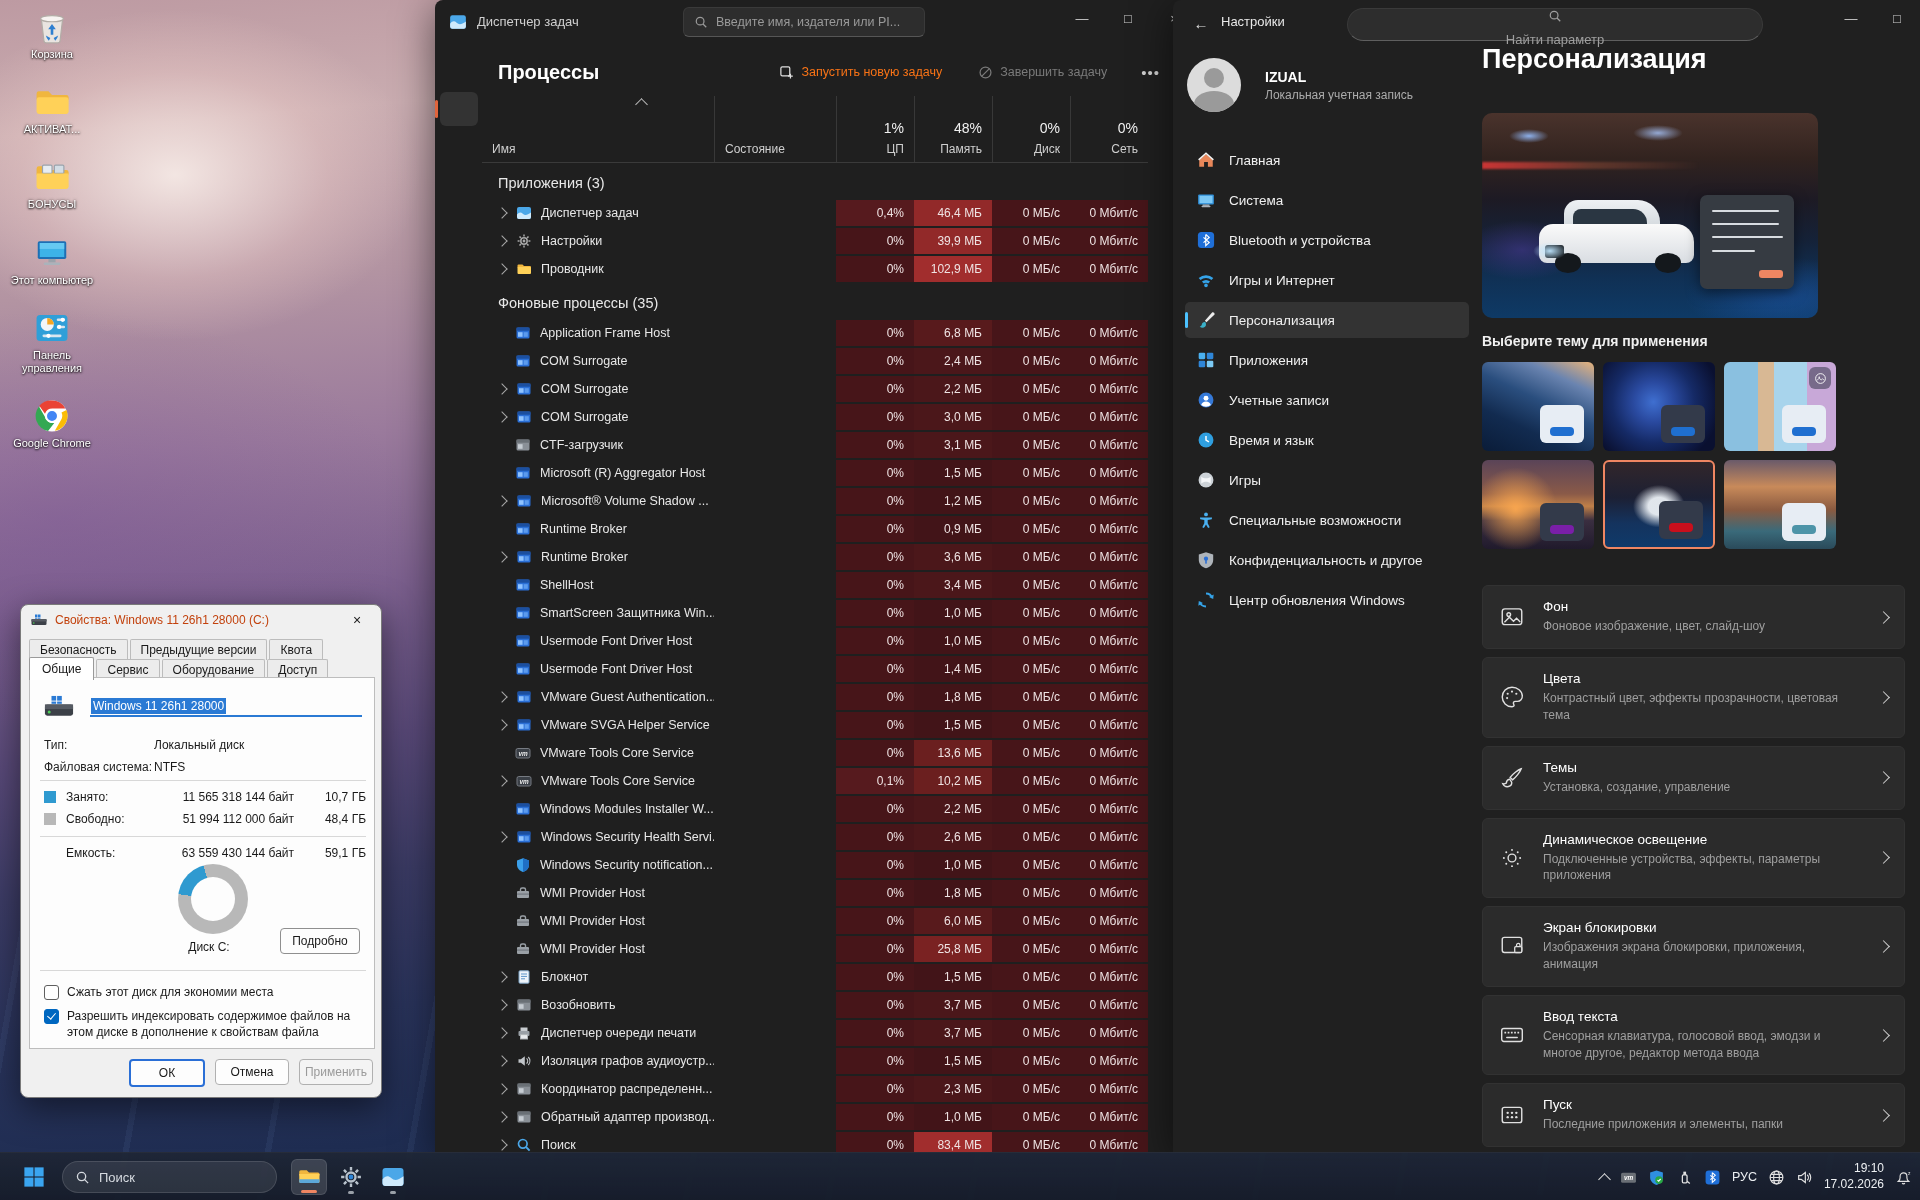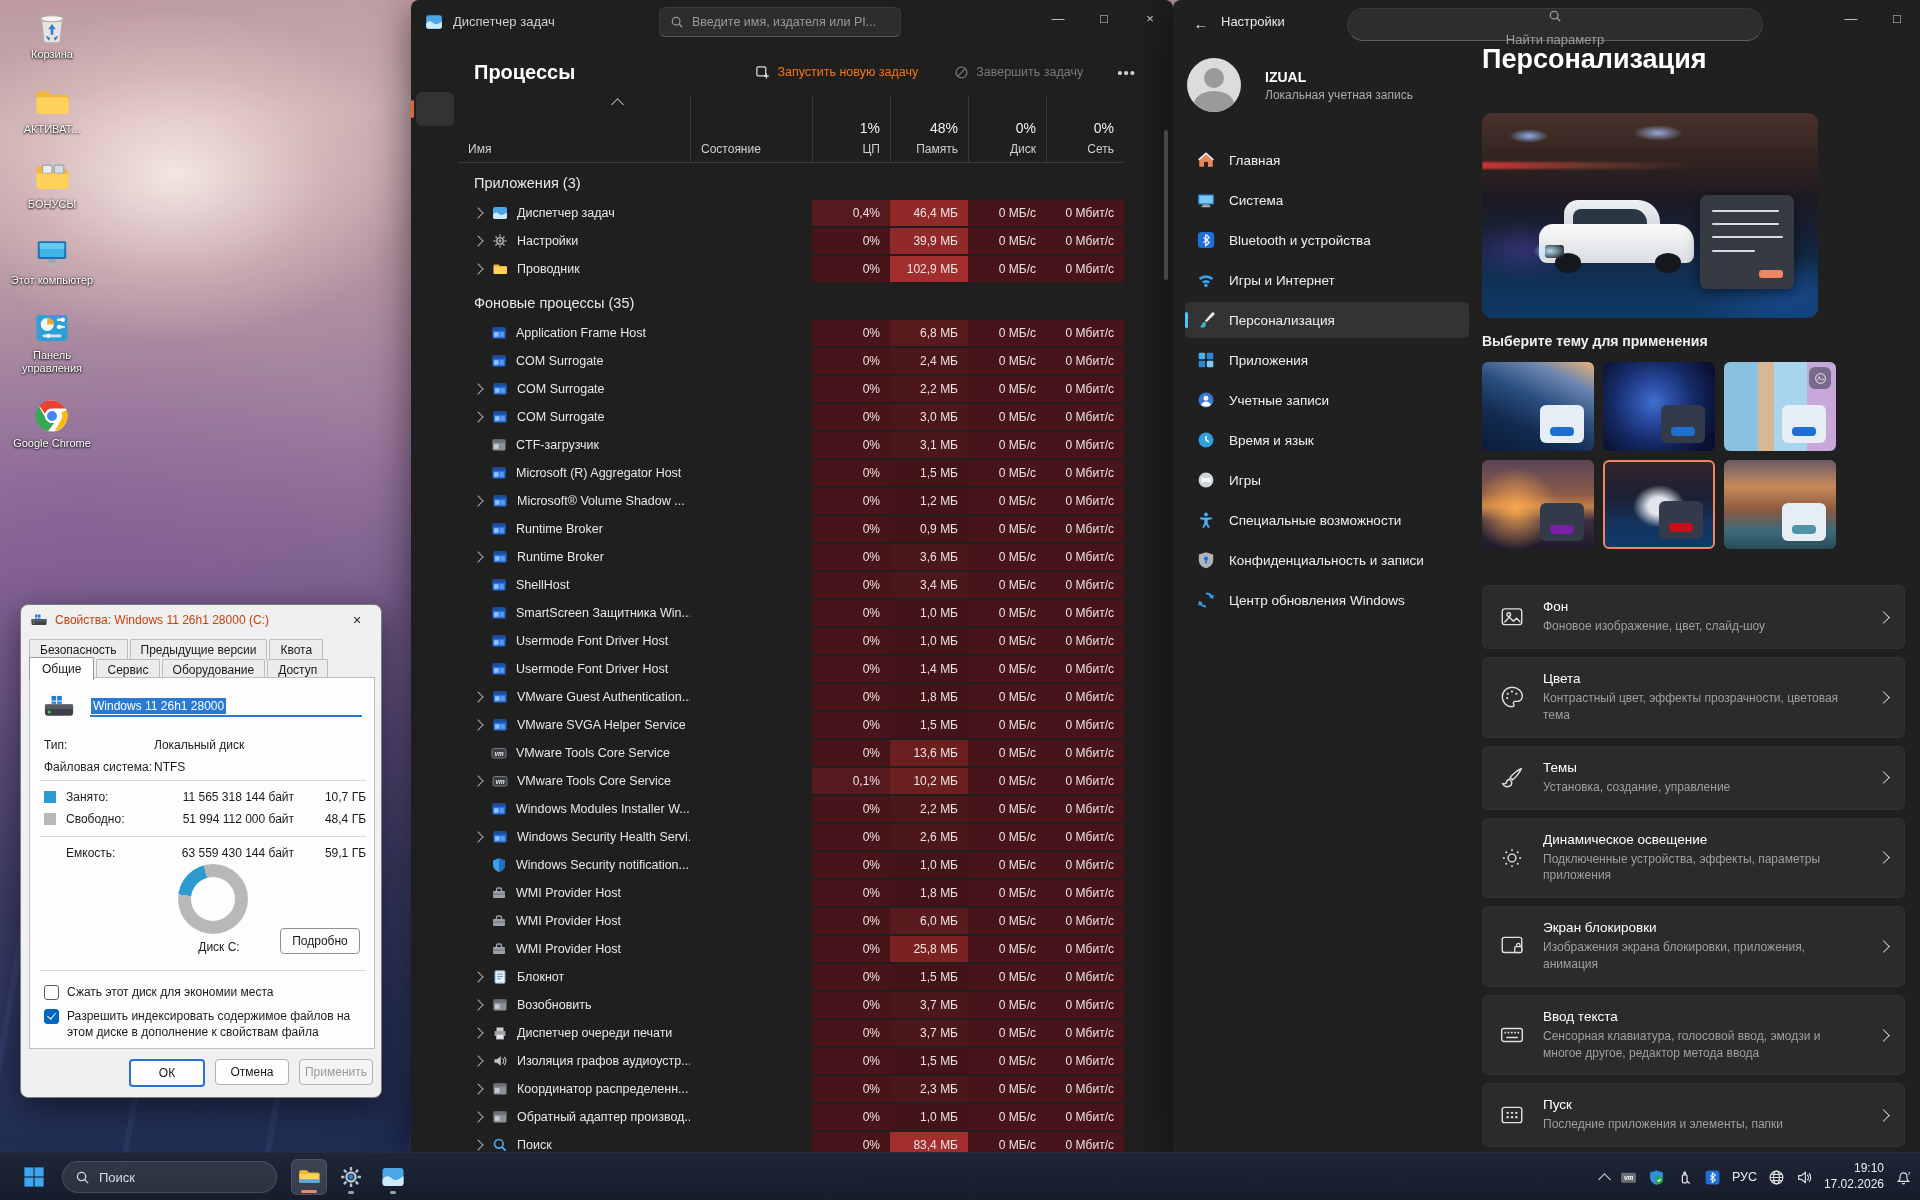--- a/index.html
+++ b/index.html
@@ -17,21 +17,21 @@
   .desk-col{left:10px;top:8px;width:84px;display:flex;flex-direction:column;gap:22px;}
   .desk-icon{display:flex;flex-direction:column;align-items:center;gap:2px;cursor:default;}
   .desk-icon .ic{width:38px;height:38px;display:block;}
   .desk-icon .ic svg{width:100%;height:100%;}
   .desk-label{font-size:11px;color:#fff;text-align:center;line-height:1.2;
     text-shadow:0 1px 2px rgba(0,0,0,.9),0 0 3px rgba(0,0,0,.7);}
   
   .ic{display:inline-flex;align-items:center;justify-content:center;}
   .ic svg{display:block;}
   
-  #tm{left:411px;top:0;width:762px;height:1152px;background:#1f1f1f;border-radius:8px 8px 0 0;
+  #tm{left:435px;top:0;width:762px;height:1152px;background:#1f1f1f;border-radius:8px 8px 0 0;
     box-shadow:0 8px 40px rgba(0,0,0,.55);color:#e8e8e8;overflow:hidden;}
   .tm-titlebar{position:absolute;left:0;top:0;width:100%;height:44px;}
   .tm-appicon{position:absolute;left:14px;top:13px;width:18px;height:18px;}
   .tm-title{position:absolute;left:42px;top:14px;font-size:13px;color:#cfcfcf;}
   .tm-search{position:absolute;left:248px;top:7px;width:242px;height:30px;background:#2d2d2d;
     border:1px solid #3a3a3a;border-bottom-color:#565656;border-radius:6px;display:flex;align-items:center;gap:8px;
     padding:0 10px;box-sizing:border-box;color:#9a9a9a;font-size:12.5px;}
   .win-btns{position:absolute;right:0;top:0;display:flex;}
   .win-btn{width:46px;height:36px;display:flex;align-items:center;justify-content:center;color:#cfcfcf;font-size:13px;}
   .tm-rail{position:absolute;left:0;top:44px;width:47px;height:1108px;display:flex;flex-direction:column;align-items:center;gap:8px;padding-top:6px;box-sizing:border-box;}
@@ -87,21 +87,21 @@
   .pr-kv .k{width:110px;color:#222;}
   .hr{position:absolute;left:10px;width:326px;border-top:1px solid #d8d8d8;}
   .sw{width:12px;height:12px;display:inline-block;margin-right:10px;flex:none;}
   .usage-row{position:absolute;left:14px;display:flex;align-items:center;width:322px;}
   .usage-row .k{width:98px;}
   .usage-row .bytes{width:130px;text-align:right;}
   .usage-row .gb{margin-left:auto;text-align:right;}
   .donut{position:absolute;left:148px;top:186px;width:70px;height:70px;border-radius:50%;
     background:conic-gradient(#b8b8b8 0 278deg,#2f9ad0 278deg 344deg,#b8b8b8 344deg 360deg);}
   .donut:after{content:"";position:absolute;left:13px;top:13px;width:44px;height:44px;border-radius:50%;background:#fdfdfd;}
-  .pr-diskc{position:absolute;left:16px;top:262px;width:346px;text-align:center;}
+  .pr-diskc{position:absolute;left:6px;top:262px;width:346px;text-align:center;}
   .pr-detail-btn{position:absolute;right:14px;top:250px;width:78px;height:24px;border:1px solid #8f8f8f;border-radius:4px;
     background:#fdfdfd;display:flex;align-items:center;justify-content:center;}
   .cb-row{position:absolute;left:14px;display:flex;gap:8px;width:320px;line-height:1.35;}
   .cb{width:13px;height:13px;border:1px solid #5f5f5f;border-radius:3px;background:#fff;flex:none;margin-top:1px;}
   .cb.checked{background:#0067c0;border-color:#0067c0;position:relative;}
   .cb.checked:after{content:"";position:absolute;left:3.5px;top:1px;width:4px;height:7px;border-right:1.6px solid #fff;border-bottom:1.6px solid #fff;transform:rotate(40deg);}
   .pr-btns{position:absolute;right:8px;bottom:10px;display:flex;gap:10px;}
   .pbtn{min-width:72px;height:24px;border:1px solid #b0b0b0;border-radius:4px;background:#fdfdfd;
     display:flex;align-items:center;justify-content:center;font-size:12px;}
   .pbtn.default{border:2px solid #2a6fd6;}
@@ -1265,21 +1265,21 @@
         <span class="nav-label">Специальные возможности</span>
       </div>
       <div class="nav-item">
         <span class="ic ">
           <svg viewBox="0 0 16 16" xmlns="http://www.w3.org/2000/svg">
             <path d="M8 1.2 14.4 3v4.7c0 3.8-2.6 6.5-6.4 7.6-3.8-1.1-6.4-3.8-6.4-7.6V3Z" fill="#aeb4ba"></path>
             <circle cx="8" cy="6.8" r="1.9" fill="#2a6fd6"></circle>
             <rect x="7.3" y="7.8" width="1.4" height="3.4" fill="#2a6fd6"></rect>
           </svg>
         </span>
-        <span class="nav-label">Конфиденциальность и записи</span>
+        <span class="nav-label">Конфиденциальность и другое</span>
       </div>
       <div class="nav-item">
         <span class="ic ">
           <svg viewBox="0 0 16 16" xmlns="http://www.w3.org/2000/svg">
             <path d="M8 2.2a5.8 5.8 0 0 1 5.5 4" stroke="#35a3e8" stroke-width="1.7" fill="none"></path>
             <path d="M8 13.8a5.8 5.8 0 0 1-5.5-4" stroke="#35a3e8" stroke-width="1.7" fill="none"></path>
             <polygon points="14.8,3 14.4,7.2 10.7,5.3" fill="#35a3e8"></polygon>
             <polygon points="1.2,13 1.6,8.8 5.3,10.7" fill="#35a3e8"></polygon>
           </svg>
         </span>

